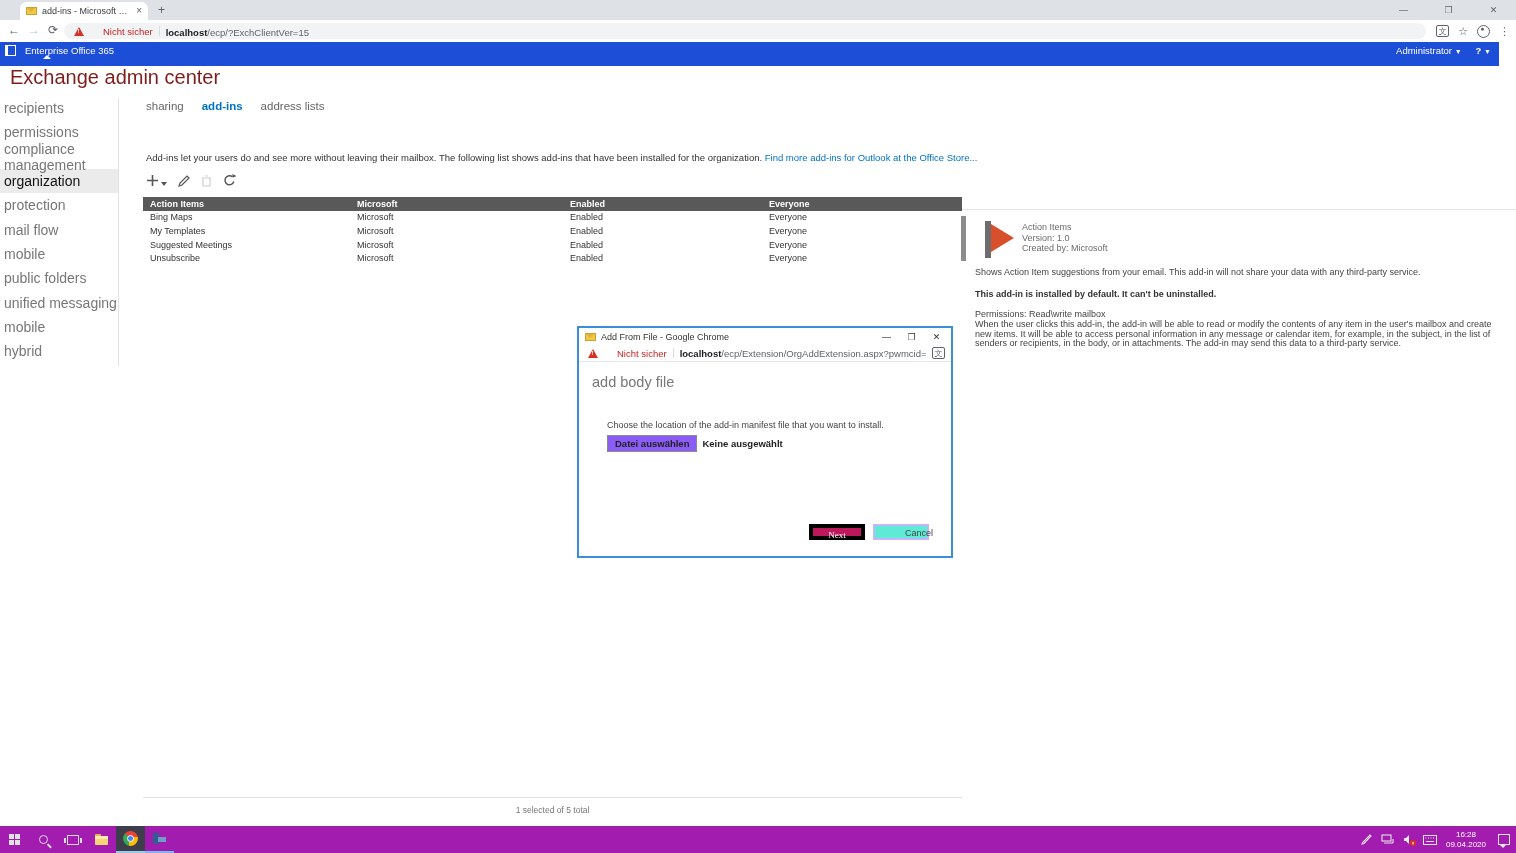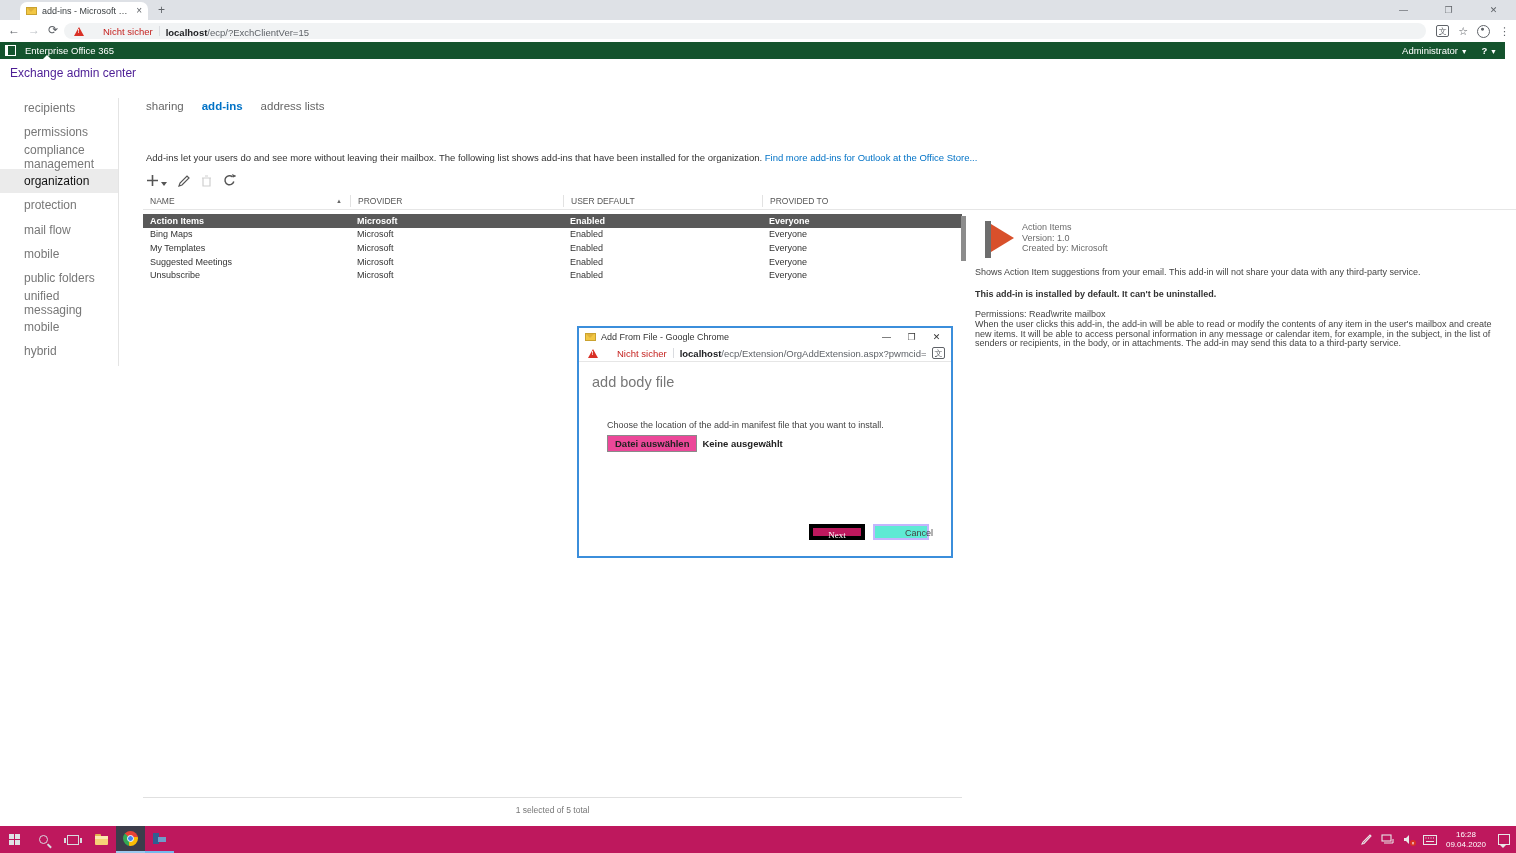--- a/index.html
+++ b/index.html
@@ -31,32 +31,32 @@
   .url-sep { width:1px; height:10px; background:#dadce0; }
   .url-host { color:#202124; font-size:9.5px; font-weight:bold; }
   .url-path { color:#5f6368; font-size:9.5px; }
   .tb-right { position:absolute; right:6px; top:3px; display:flex; gap:9px; align-items:center; height:16px; }
   .tb-right .ic { font-size:11px; color:#5f6368; line-height:16px; }
   .translate-ic { width:13px; height:12px; border:1px solid #5f6368; border-radius:2px; font-size:8px; color:#5f6368; text-align:center; line-height:11px; }
   .avatar-ic { width:13px; height:13px; border-radius:50%; border:1.5px solid #5f6368; position:relative; }
   .avatar-ic::after { content:"●"; position:absolute; top:-1px; left:2.2px; font-size:7px; color:#5f6368; }
 
   
-  .eacbar { position:absolute; top:42px; left:0; right:11px; height:17px; background:#14532d; color:#fff; }
+  .eacbar { position:absolute; top:42px; left:0; right:17px; height:24px; background:#1d4ed8; color:#fff; }
   .office-logo { position:absolute; left:5px; top:3px; width:11px; height:11px; border:1.5px solid #fff; }
   .office-logo::after { content:""; position:absolute; left:-1px; top:-1px; width:3px; height:10px; background:#fff; }
   .eac-tab { position:absolute; top:0; height:17px; line-height:17px; font-size:9.5px; }
   .eac-tab.sel::after { content:""; position:absolute; bottom:0; left:50%; margin-left:-4px; border-left:4px solid transparent; border-right:4px solid transparent; border-bottom:4px solid #fff; }
   .eac-right { position:absolute; right:8px; top:0; height:17px; display:flex; gap:14px; align-items:center; font-size:9.5px; }
   .caret { font-size:7px; }
 
   
-  .page-title { position:absolute; left:10px; top:66px; font-size:12px; font-weight:300; color:#4c1d95; }
+  .page-title { position:absolute; left:10px; top:66px; font-size:20px; font-weight:300; color:#7f1d1d; }
   .sidebar { position:absolute; left:0; top:96px; width:118px; }
-  .side-item { height:24.3px; display:flex; align-items:center; padding-left:24px; font-size:12px; color:#777; }
+  .side-item { height:24.3px; display:flex; align-items:center; padding-left:4px; font-size:14px; color:#777; }
   .side-item.sel { background:#ebebeb; color:#111; }
   .side-div { position:absolute; left:118px; top:98px; width:1px; height:268px; background:#e4e4e4; }
 
   
   .ctabs { position:absolute; left:146px; top:100px; display:flex; gap:18px; font-size:11.5px; }
   .ctab { color:#666; }
   .ctab.active { color:#0072c6; font-weight:bold; }
 
   .desc { position:absolute; left:146px; top:152px; font-size:9.5px; color:#333; }
   .desc a { color:#0072c6; text-decoration:none; }
@@ -94,29 +94,29 @@
   .dlg { position:absolute; left:577px; top:326px; width:376px; height:232px; background:#fff; border:2px solid #3b8edb; }
   .dlg-title { height:17px; display:flex; align-items:center; padding:0 2px 0 6px; gap:5px; }
   .dlg-title .t { flex:1; font-size:9px; color:#333; white-space:nowrap; overflow:hidden; }
   .dlg-ctl { display:flex; }
   .dlg-ctl span { width:25px; text-align:center; font-size:9px; color:#333; line-height:16px; }
   .dlg-url { height:17px; display:flex; align-items:center; padding:0 6px 0 9px; gap:6px; border-bottom:1px solid #e6e6e6; }
   .dlg-url .urltxt { flex:1; white-space:nowrap; overflow:hidden; font-size:9.5px; }
   .dlg-h1 { position:absolute; left:13px; top:46px; font-size:14.5px; font-weight:300; color:#777; }
   .dlg-instr { position:absolute; left:28px; top:92px; font-size:9px; color:#444; }
   .file-row { position:absolute; left:28px; top:107px; display:flex; align-items:center; gap:5px; }
-  .file-btn { border:1px solid #8a8a8a; background:#ec4899; font-size:9.5px; font-weight:bold; color:#222; padding:2px 7px; font-family:"Liberation Sans",sans-serif; }
+  .file-btn { border:1px solid #8a8a8a; background:#8b5cf6; font-size:9.5px; font-weight:bold; color:#222; padding:2px 7px; font-family:"Liberation Sans",sans-serif; }
   .file-status { font-size:9.5px; font-weight:bold; color:#222; }
   .dlg-btns { position:absolute; left:0; top:196px; width:100%; display:flex; justify-content:flex-end; gap:8px; padding-right:22px; }
   .btn { width:56px; height:16px; font-size:9px; line-height:14px; text-align:center; font-family:"Liberation Sans",sans-serif; }
   .btn-next { background:#be185d; color:#fff; border:4px solid #000000;font-family:Liberation Serif, serif; }
   .btn-cancel { background:#5eead4; color:#444; border:2px solid #c4b5fd;padding-left:30px; }
 
   
-  .taskbar { position:absolute; left:0; bottom:0; width:1516px; height:27px; background:#be185d; display:flex; align-items:stretch; }
+  .taskbar { position:absolute; left:0; bottom:0; width:1516px; height:27px; background:#a21caf; display:flex; align-items:stretch; }
   .tslot { width:29px; display:flex; align-items:center; justify-content:center; position:relative; }
   .tslot.open { border-bottom:2px solid #76b9ed; }
   .tslot.front { background:#3d3d4b; border-bottom:2px solid #9cc9ef; }
   .win-logo { width:11px; height:11px; display:grid; grid-template-columns:5px 5px; grid-template-rows:5px 5px; gap:1px; }
   .win-logo i { background:#dfe3e6; }
   .search-ic { width:9px; height:9px; border:1.5px solid #d8dbe0; border-radius:50%; position:relative; }
   .search-ic::after { content:""; position:absolute; width:5px; height:1.5px; background:#d8dbe0; transform:rotate(45deg); left:7px; top:9px; }
   .taskview-ic { width:12px; height:10px; border:1.2px solid #d8dbe0; position:relative; }
   .taskview-ic::before { content:""; position:absolute; left:-4px; top:2px; width:2px; height:5px; background:#d8dbe0; }
   .taskview-ic::after { content:""; position:absolute; right:-4px; top:2px; width:2px; height:5px; background:#d8dbe0; }
@@ -232,29 +232,20 @@
     <span>
       <svg width="13" height="13" viewBox="0 0 13 13">
           <path d="M10.8 7.5A4.5 4.5 0 1 1 9.6 3" fill="none" stroke="#555" stroke-width="1.5"></path>
           <path d="M9 0l1.2 3.4L13.4 2z" fill="#555"></path>
         </svg>
     </span>
   </div>
 
   <div class="hdr-line"></div>
   <div class="tbl">
-    <div class="tbl-head">
-      <span class="hc c1">
-          <span>NAME</span>
-          <span class="sortarr">▲</span>
-        </span>
-      <span class="hc c2">PROVIDER</span>
-      <span class="hc c3">USER DEFAULT</span>
-      <span class="hc c4">PROVIDED TO</span>
-    </div>
     <div style="height:5px;"></div>
     <div class="row sel">
       <span class="c c1">Action Items</span>
       <span class="c c2">Microsoft</span>
       <span class="c c3">Enabled</span>
       <span class="c c4">Everyone</span>
     </div>
     <div class="row">
       <span class="c c1">Bing Maps</span>
       <span class="c c2">Microsoft</span>

